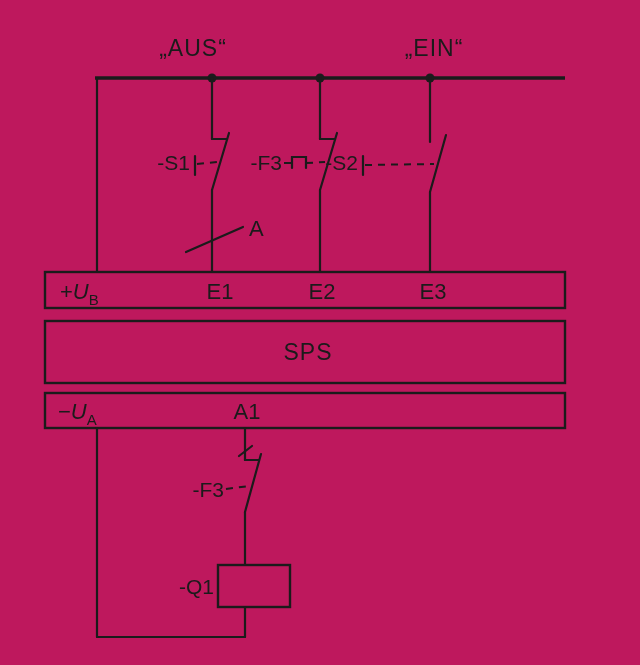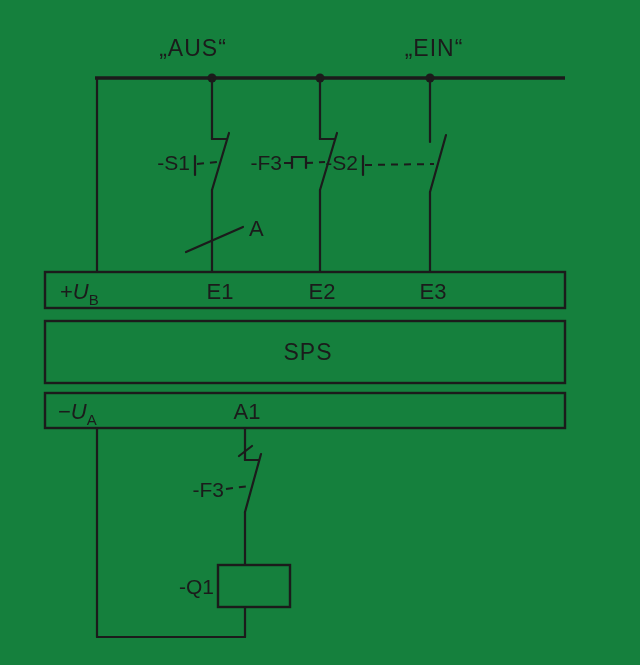--- a/index.html
+++ b/index.html
@@ -1,18 +1,18 @@
 <!DOCTYPE html>
 <html><head>
 <meta charset="utf-8">
 <style>
   html,body{margin:0;padding:0;background:#e9e9e9;}
   .page{
     width:640px;height:665px;
-    background:#15803d;
+    background:#be185d;
     position:relative;
     font-family:"Liberation Sans", sans-serif;
     overflow:hidden;
   }
   svg text{
     fill:#1b1b1b;
     font-family:"Liberation Sans", sans-serif;
   }
   .lbl{font-size:22px;}
   .lbl-sm{font-size:21px;}

